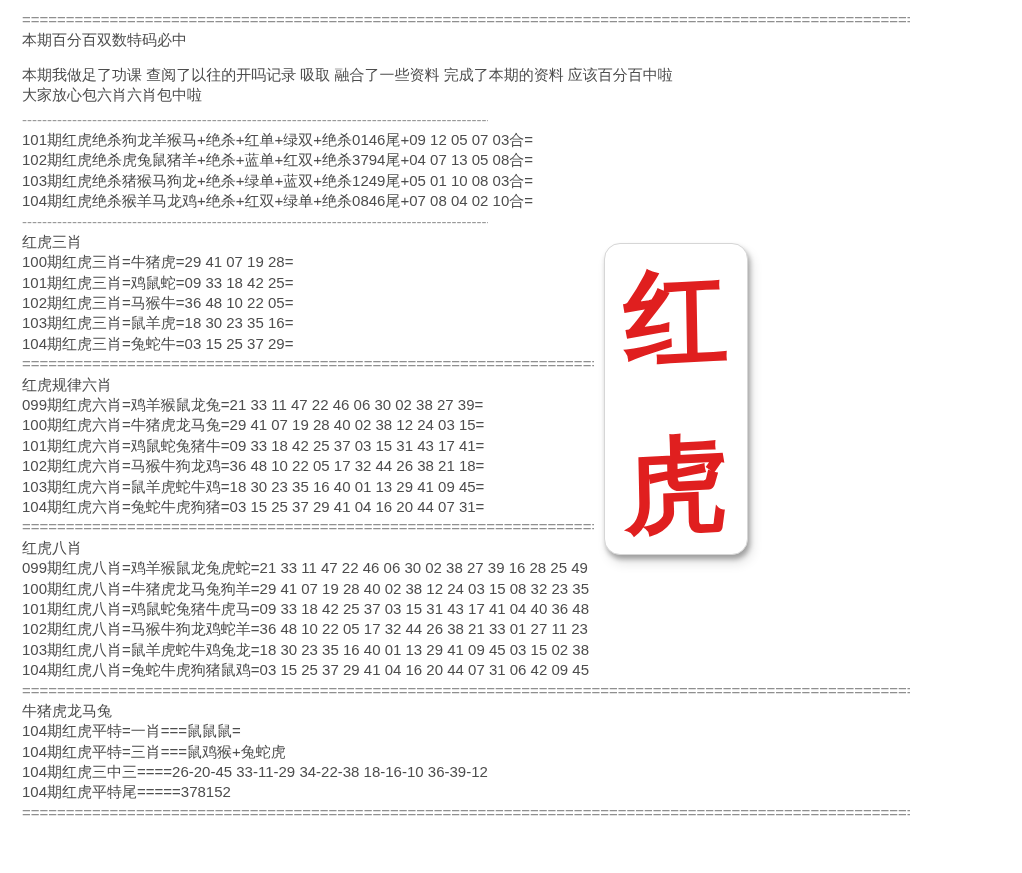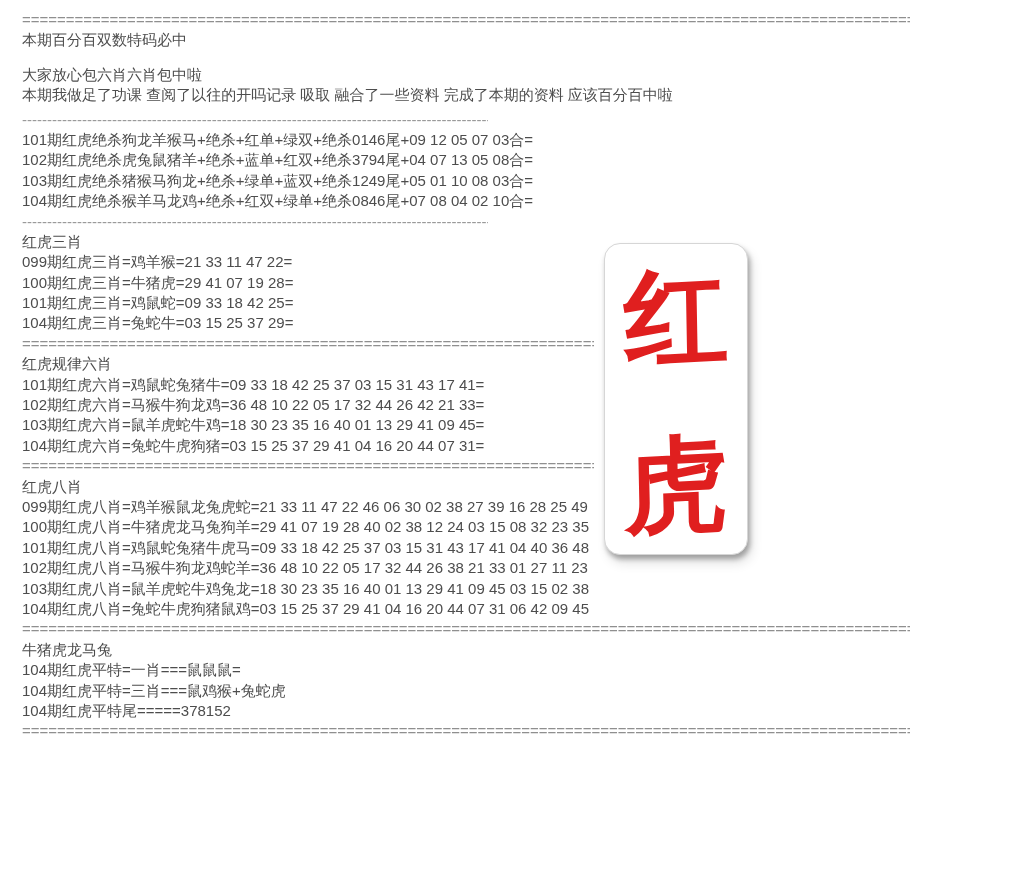--- a/index.html
+++ b/index.html
@@ -70,62 +70,66 @@
 <body>
 
 <div class="content">
 
   <div class="sep full ln">==============================================================================================================</div>
 
   <div class="ln">本期百分百双数特码必中</div>
 
   <div class="spacer"></div>
 
+  <div class="ln">本期我做足了功课 查阅了以往的开吗记录 吸取 融合了一些资料 完成了本期的资料 应该百分百中啦</div>
   <div class="ln">大家放心包六肖六肖包中啦</div>
-  <div class="ln">本期我做足了功课 查阅了以往的开吗记录 吸取 融合了一些资料 完成了本期的资料 应该百分百中啦</div>
 
   <div class="gap4"></div>
   <div class="sep dash ln">----------------------------------------------------------------------------------------------------------------------------------</div>
 
   <div class="ln">101期红虎绝杀狗龙羊猴马+绝杀+红单+绿双+绝杀0146尾+09 12 05 07 03合=</div>
   <div class="ln">102期红虎绝杀虎兔鼠猪羊+绝杀+蓝单+红双+绝杀3794尾+04 07 13 05 08合=</div>
   <div class="ln">103期红虎绝杀猪猴马狗龙+绝杀+绿单+蓝双+绝杀1249尾+05 01 10 08 03合=</div>
   <div class="ln">104期红虎绝杀猴羊马龙鸡+绝杀+红双+绿单+绝杀0846尾+07 08 04 02 10合=</div>
 
   <div class="sep dash ln">----------------------------------------------------------------------------------------------------------------------------------</div>
 
   <div class="ln">红虎三肖</div>
-  <div class="ln">099期红虎三肖=鸡羊猴=21 33 11 47 22=</div>
   <div class="ln">100期红虎三肖=牛猪虎=29 41 07 19 28=</div>
   <div class="ln">101期红虎三肖=鸡鼠蛇=09 33 18 42 25=</div>
+  <div class="ln">102期红虎三肖=马猴牛=36 48 10 22 05=</div>
+  <div class="ln">103期红虎三肖=鼠羊虎=18 30 23 35 16=</div>
   <div class="ln">104期红虎三肖=兔蛇牛=03 15 25 37 29=</div>
 
   <div class="sep mid ln">==============================================================================================================</div>
 
   <div class="ln">红虎规律六肖</div>
+  <div class="ln">099期红虎六肖=鸡羊猴鼠龙兔=21 33 11 47 22 46 06 30 02 38 27 39=</div>
+  <div class="ln">100期红虎六肖=牛猪虎龙马兔=29 41 07 19 28 40 02 38 12 24 03 15=</div>
   <div class="ln">101期红虎六肖=鸡鼠蛇兔猪牛=09 33 18 42 25 37 03 15 31 43 17 41=</div>
-  <div class="ln">102期红虎六肖=马猴牛狗龙鸡=36 48 10 22 05 17 32 44 26 42 21 33=</div>
+  <div class="ln">102期红虎六肖=马猴牛狗龙鸡=36 48 10 22 05 17 32 44 26 38 21 18=</div>
   <div class="ln">103期红虎六肖=鼠羊虎蛇牛鸡=18 30 23 35 16 40 01 13 29 41 09 45=</div>
   <div class="ln">104期红虎六肖=兔蛇牛虎狗猪=03 15 25 37 29 41 04 16 20 44 07 31=</div>
 
   <div class="sep mid ln">==============================================================================================================</div>
 
   <div class="ln">红虎八肖</div>
   <div class="ln">099期红虎八肖=鸡羊猴鼠龙兔虎蛇=21 33 11 47 22 46 06 30 02 38 27 39 16 28 25 49</div>
   <div class="ln">100期红虎八肖=牛猪虎龙马兔狗羊=29 41 07 19 28 40 02 38 12 24 03 15 08 32 23 35</div>
   <div class="ln">101期红虎八肖=鸡鼠蛇兔猪牛虎马=09 33 18 42 25 37 03 15 31 43 17 41 04 40 36 48</div>
   <div class="ln">102期红虎八肖=马猴牛狗龙鸡蛇羊=36 48 10 22 05 17 32 44 26 38 21 33 01 27 11 23</div>
   <div class="ln">103期红虎八肖=鼠羊虎蛇牛鸡兔龙=18 30 23 35 16 40 01 13 29 41 09 45 03 15 02 38</div>
   <div class="ln">104期红虎八肖=兔蛇牛虎狗猪鼠鸡=03 15 25 37 29 41 04 16 20 44 07 31 06 42 09 45</div>
 
   <div class="sep full ln">==============================================================================================================</div>
 
   <div class="ln">牛猪虎龙马兔</div>
   <div class="ln">104期红虎平特=一肖===鼠鼠鼠=</div>
   <div class="ln">104期红虎平特=三肖===鼠鸡猴+兔蛇虎</div>
+  <div class="ln">104期红虎三中三====26-20-45 33-11-29 34-22-38 18-16-10 36-39-12</div>
   <div class="ln">104期红虎平特尾=====378152</div>
 
   <div class="sep full ln">==============================================================================================================</div>
 
 </div>
 
 <div class="badge">
   <div class="badge-char">红</div>
   <div class="badge-char">虎</div>
 </div>

